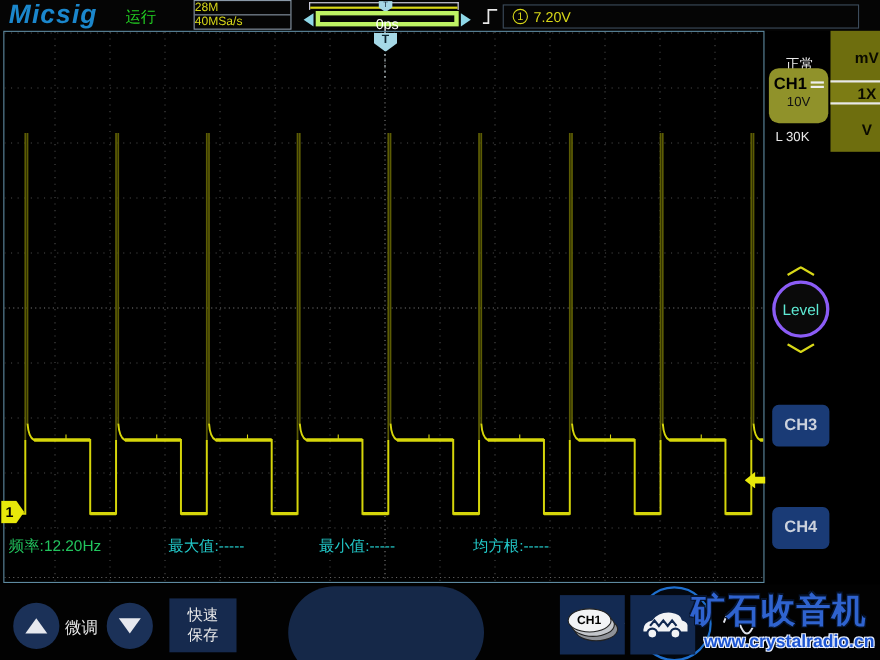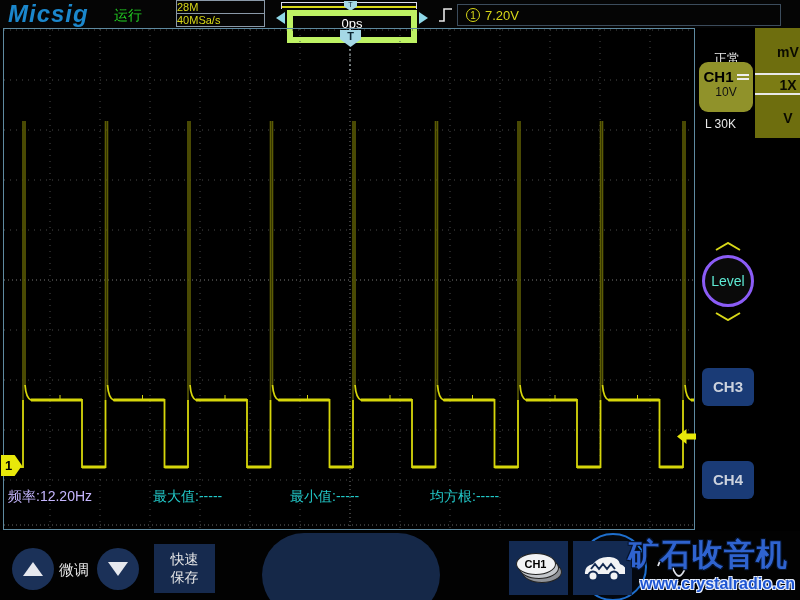--- a/index.html
+++ b/index.html
@@ -19,22 +19,22 @@
   .timeline { position:absolute; left:281px; top:2px; width:136px; height:7px;
               border-left:1px solid #dde; border-right:1px solid #dde; border-top:1px solid #dde; }
   .timeline .yline { position:absolute; left:0; bottom:1px; width:100%; height:2px; background:#d8d818; }
   .mini-t { position:absolute; left:344px; top:1px; width:13px; height:10px; background:#a5d8e6;
             clip-path:polygon(0 0,100% 0,100% 55%,50% 100%,0 55%); color:#123;
             font-size:7px; text-align:center; line-height:7px; }
   .tri-left { position:absolute; width:0; height:0; border-top:6px solid transparent;
               border-bottom:6px solid transparent; border-right:9px solid #8fd8e8; }
   .tri-right { position:absolute; width:0; height:0; border-top:6px solid transparent;
                border-bottom:6px solid transparent; border-left:9px solid #8fd8e8; }
-  .hpos-box { position:absolute; left:287px; top:10px; width:130px; height:33px;
-              border:6px solid #bef264; color:#fff; font-size:13px; text-align:center; line-height:15px; }
+  .hpos-box { position:absolute; left:287px; top:10px; width:130px; height:14px;
+              border:4px solid #bef264; color:#fff; font-size:13px; text-align:center; line-height:15px; }
   .slope-icon { position:absolute; left:438px; top:6px; }
   .trig-box { position:absolute; left:457px; top:4px; width:324px; height:22px;
               border:1px solid #3c4c5c; display:flex; align-items:center; padding-left:8px; }
   .circ { display:inline-block; width:14px; height:14px; border:1px solid #d8d818; border-radius:50%;
           color:#d8d818; font-size:10px; line-height:13px; text-align:center; margin-right:5px; }
   .trig-val { color:#d8d818; font-size:13px; }
 
   
   #screen-border { position:absolute; left:3px; top:28px; width:692px; height:502px;
                    border:1px solid #5e8aa0; }
@@ -42,21 +42,21 @@
   .t-marker { position:absolute; left:340px; top:30px; width:21px; height:17px; background:#a5d8e6;
               clip-path:polygon(0 0,100% 0,100% 55%,50% 100%,0 55%); color:#0c2430;
               font-size:11px; font-weight:bold; text-align:center; line-height:13px; }
   .ch-marker { position:absolute; left:1px; top:455px; width:21px; height:21px; background:#e8e80a;
                clip-path:polygon(0 0,65% 0,100% 50%,65% 100%,0 100%); color:#000;
                font-size:13px; font-weight:bold; line-height:21px; padding-left:4px; }
   .trig-arrow { position:absolute; left:677px; top:429px; width:19px; height:15px; background:#e8e80a;
                 clip-path:polygon(0 50%,50% 0,50% 30%,100% 30%,100% 70%,50% 70%,50% 100%); }
   .meas { position:absolute; top:488px; font-size:14px; }
   .meas .lab, .meas .val { display:inline; }
-  .meas.yellow { color:#c4b5fd;text-align:center; }
+  .meas.yellow { color:#22c55e;text-align:center; }
   .meas.cyan { color:#22c8c8; }
   #meas0 { left:8px; } #meas1 { left:153px; } #meas2 { left:290px; } #meas3 { left:430px; }
 
   
   .acq-mode { position:absolute; left:714px; top:32px; color:#e8e8e8; font-size:13px;margin-top:18px; }
   .probe-col { position:absolute; left:755px; top:28px; width:66px; height:110px; background:#6e6e0e; }
   .probe-col .seg { color:#0a0a00; font-weight:bold; font-size:14px; text-align:center; }
   .probe-mv { height:45px; line-height:48px; }
   .probe-x  { height:22px; line-height:20px; background:#7c7c14;
               border-top:2px solid #e8e8e8; border-bottom:2px solid #e8e8e8; }

